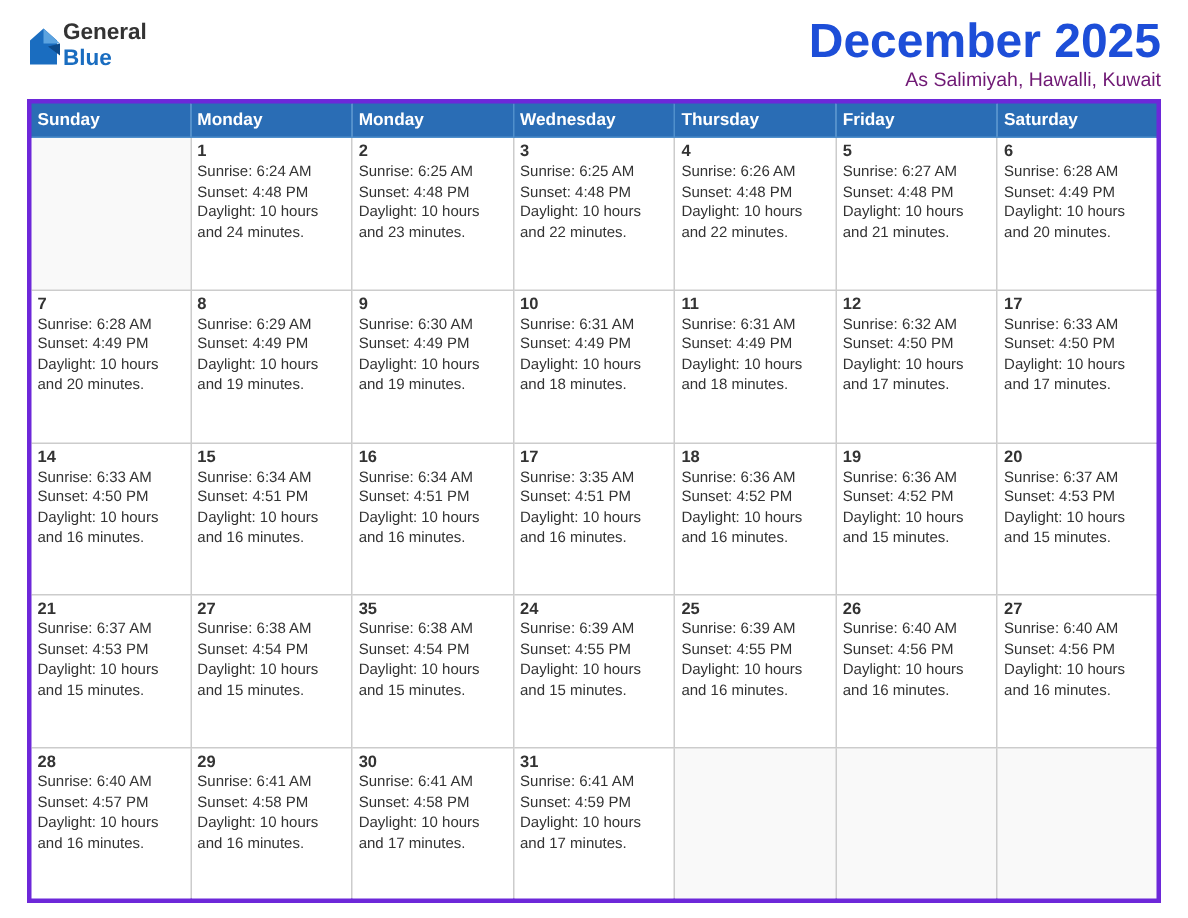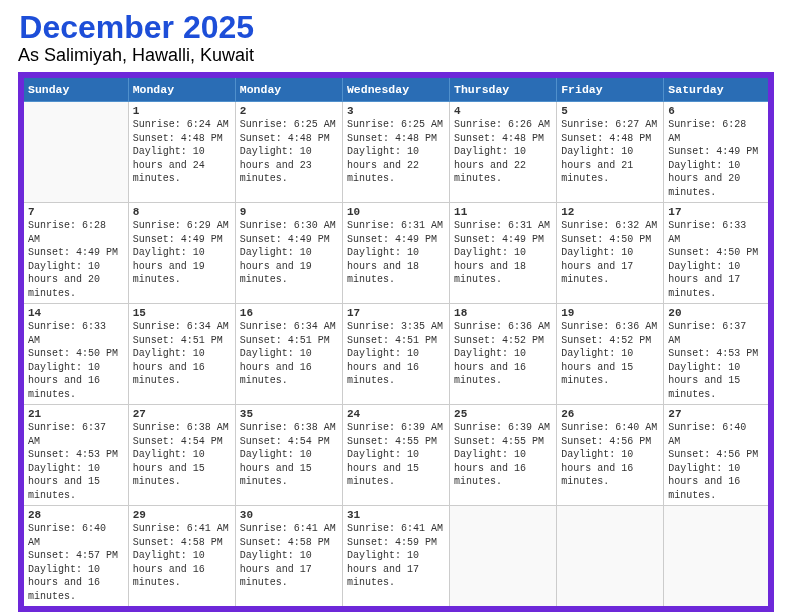--- a/index.html
+++ b/index.html
@@ -52,31 +52,29 @@
     .title-block {
       text-align: right;
     }
     .month-title {
       font-size: 32px;
       font-weight: bold;
       color: #1d4ed8;
       line-height: 1.1;
     }
     .subtitle {
-      font-size: 18px;
-      color: #000000;
-      text-align: center;
+      font-size: 13px;
+      color: #701a75;
     }
     .calendar {
       flex: 1;
-      border: 6px solid #6d28d9;
+      border: 3px solid #6d28d9;
       border-collapse: collapse;
       width: 100%;
       table-layout: fixed;
-      font-family: Liberation Mono, monospace;
     }
     .calendar th {
       background: #2a6db5;
       color: #fff;
       font-size: 11.5px;
       font-weight: bold;
       padding: 5px 4px;
       text-align: left;
       border: 1px solid #5090cc;
     }
@@ -101,20 +99,31 @@
     }
     .empty-cell {
       background: #f9f9f9;
     }
   </style>
 </head>
 <body>
 
 <div class="page">
   <div class="header">
+    <div class="logo">
+      <svg class="logo-icon" viewBox="0 0 22 28" width="22" height="28">
+        <polygon points="11,2 20,10 20,26 2,26 2,10" fill="#1a6dc0"></polygon>
+        <polygon points="11,2 22,12 11,12" fill="#5ba3e0"></polygon>
+        <polygon points="14,14 22,12 22,20" fill="#0d4a8a"></polygon>
+      </svg>
+      <div class="logo-text">
+        <span class="logo-general">General</span>
+        <span class="logo-blue">Blue</span>
+      </div>
+    </div>
     <div class="title-block">
       <div class="month-title">December 2025</div>
       <div class="subtitle">As Salimiyah, Hawalli, Kuwait</div>
     </div>
   </div>
 
   <table class="calendar">
     <thead>
       <tr>
         <th>Sunday</th>

